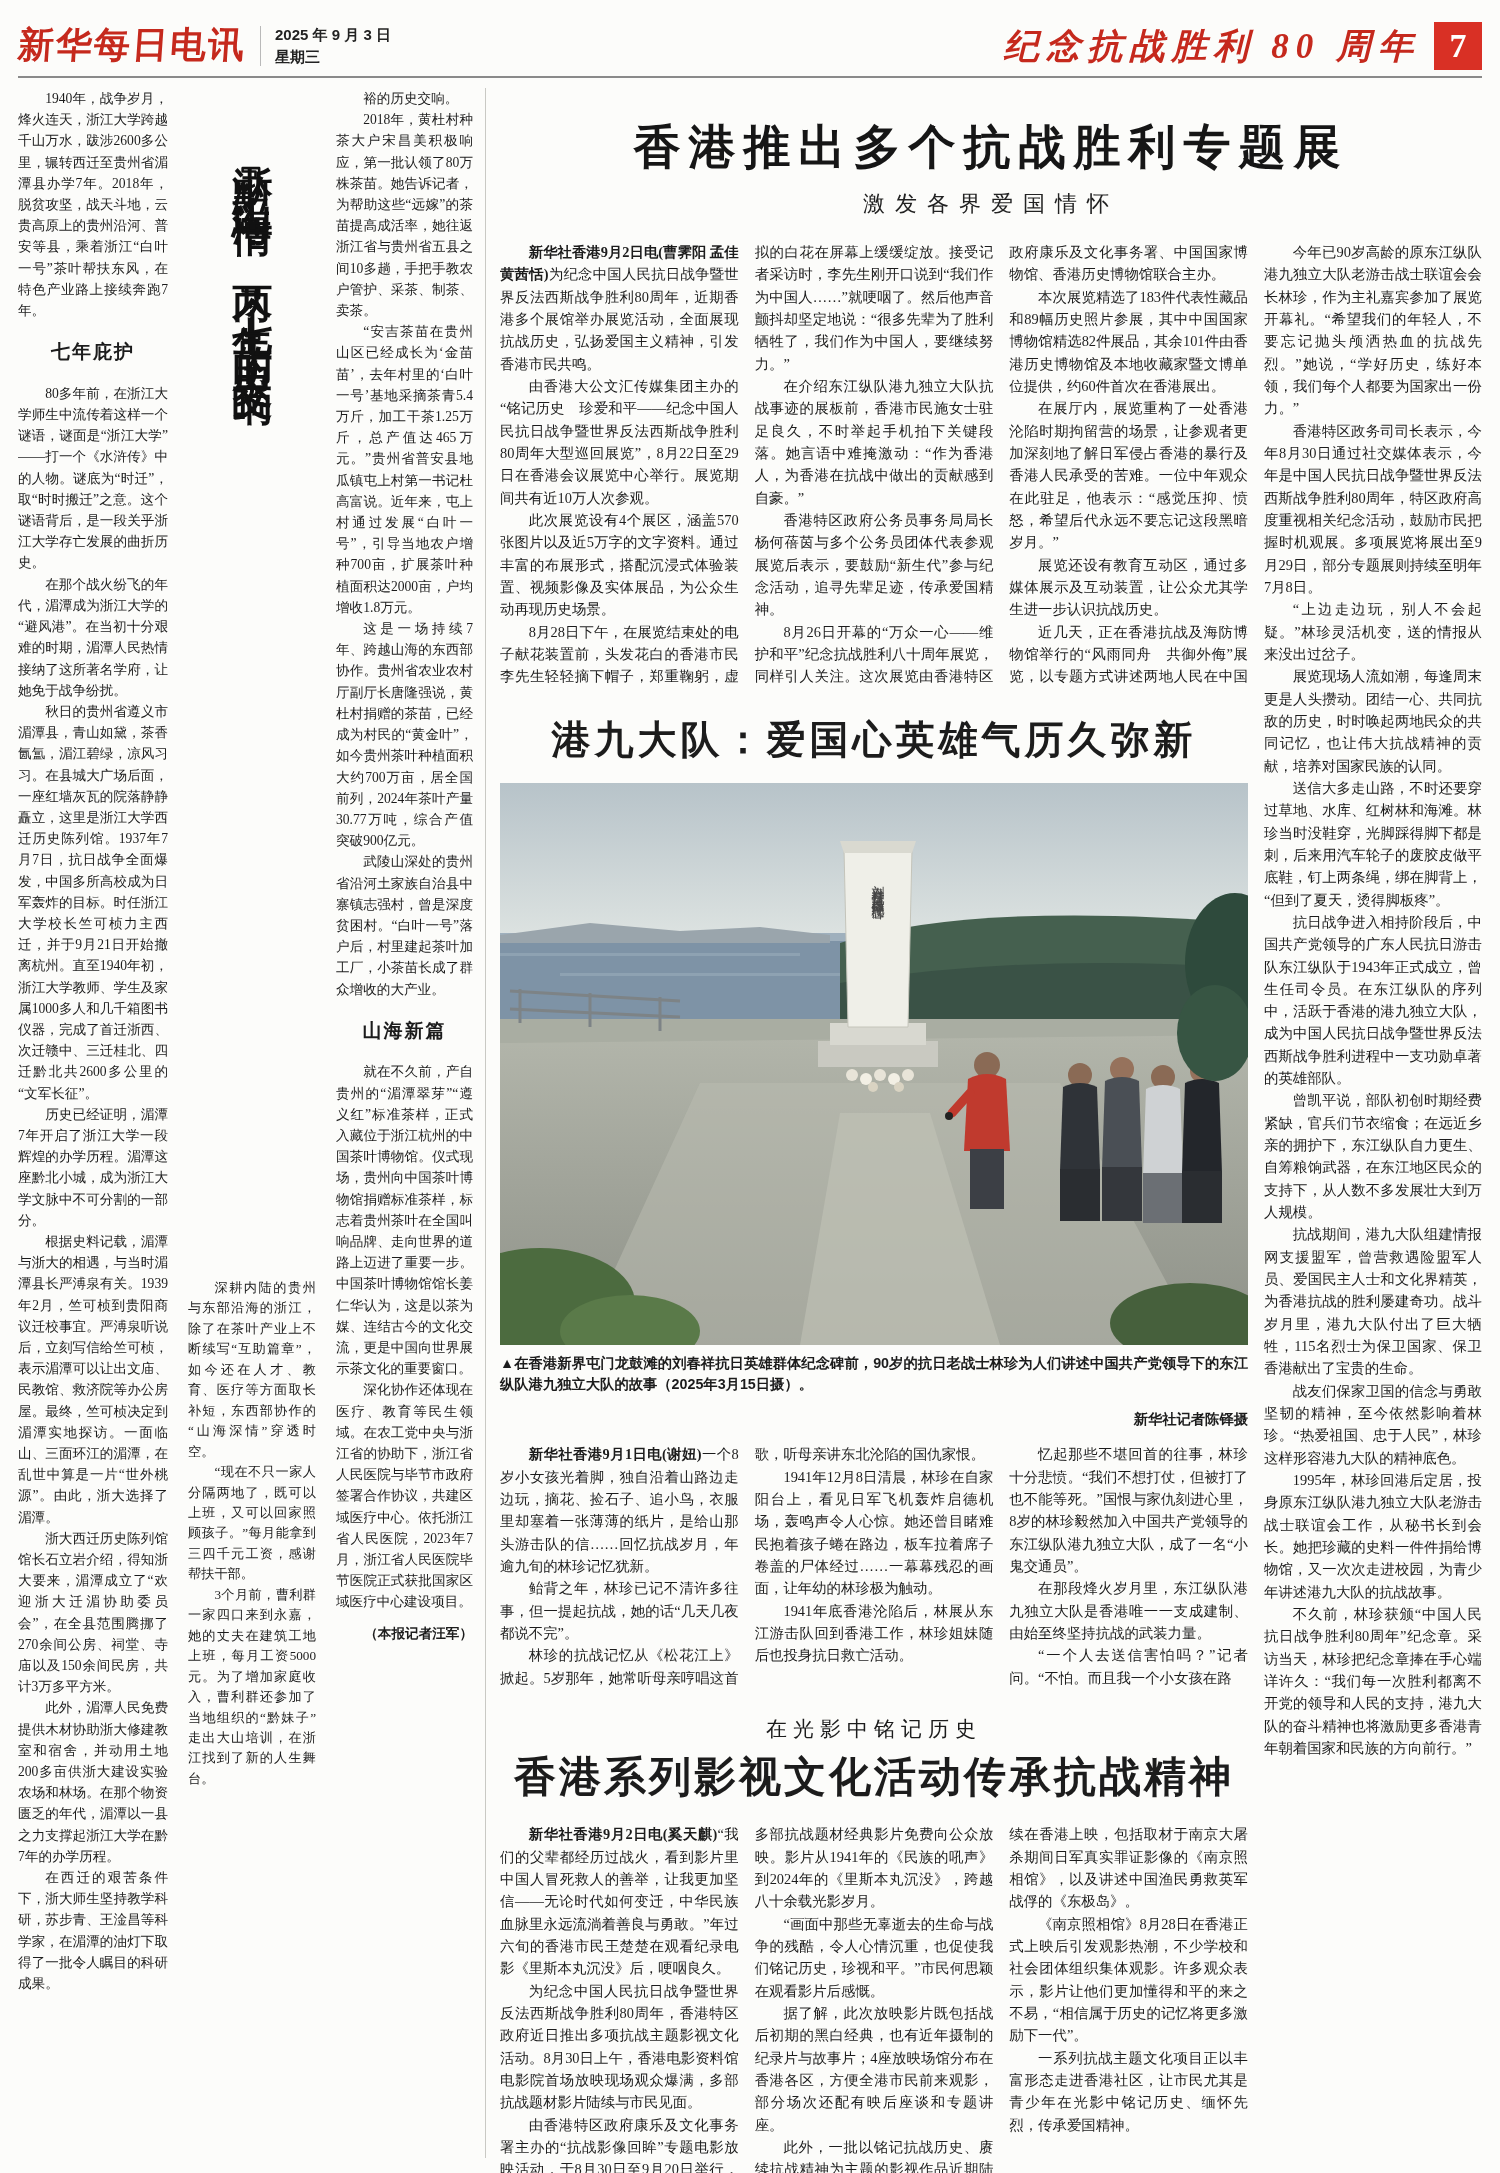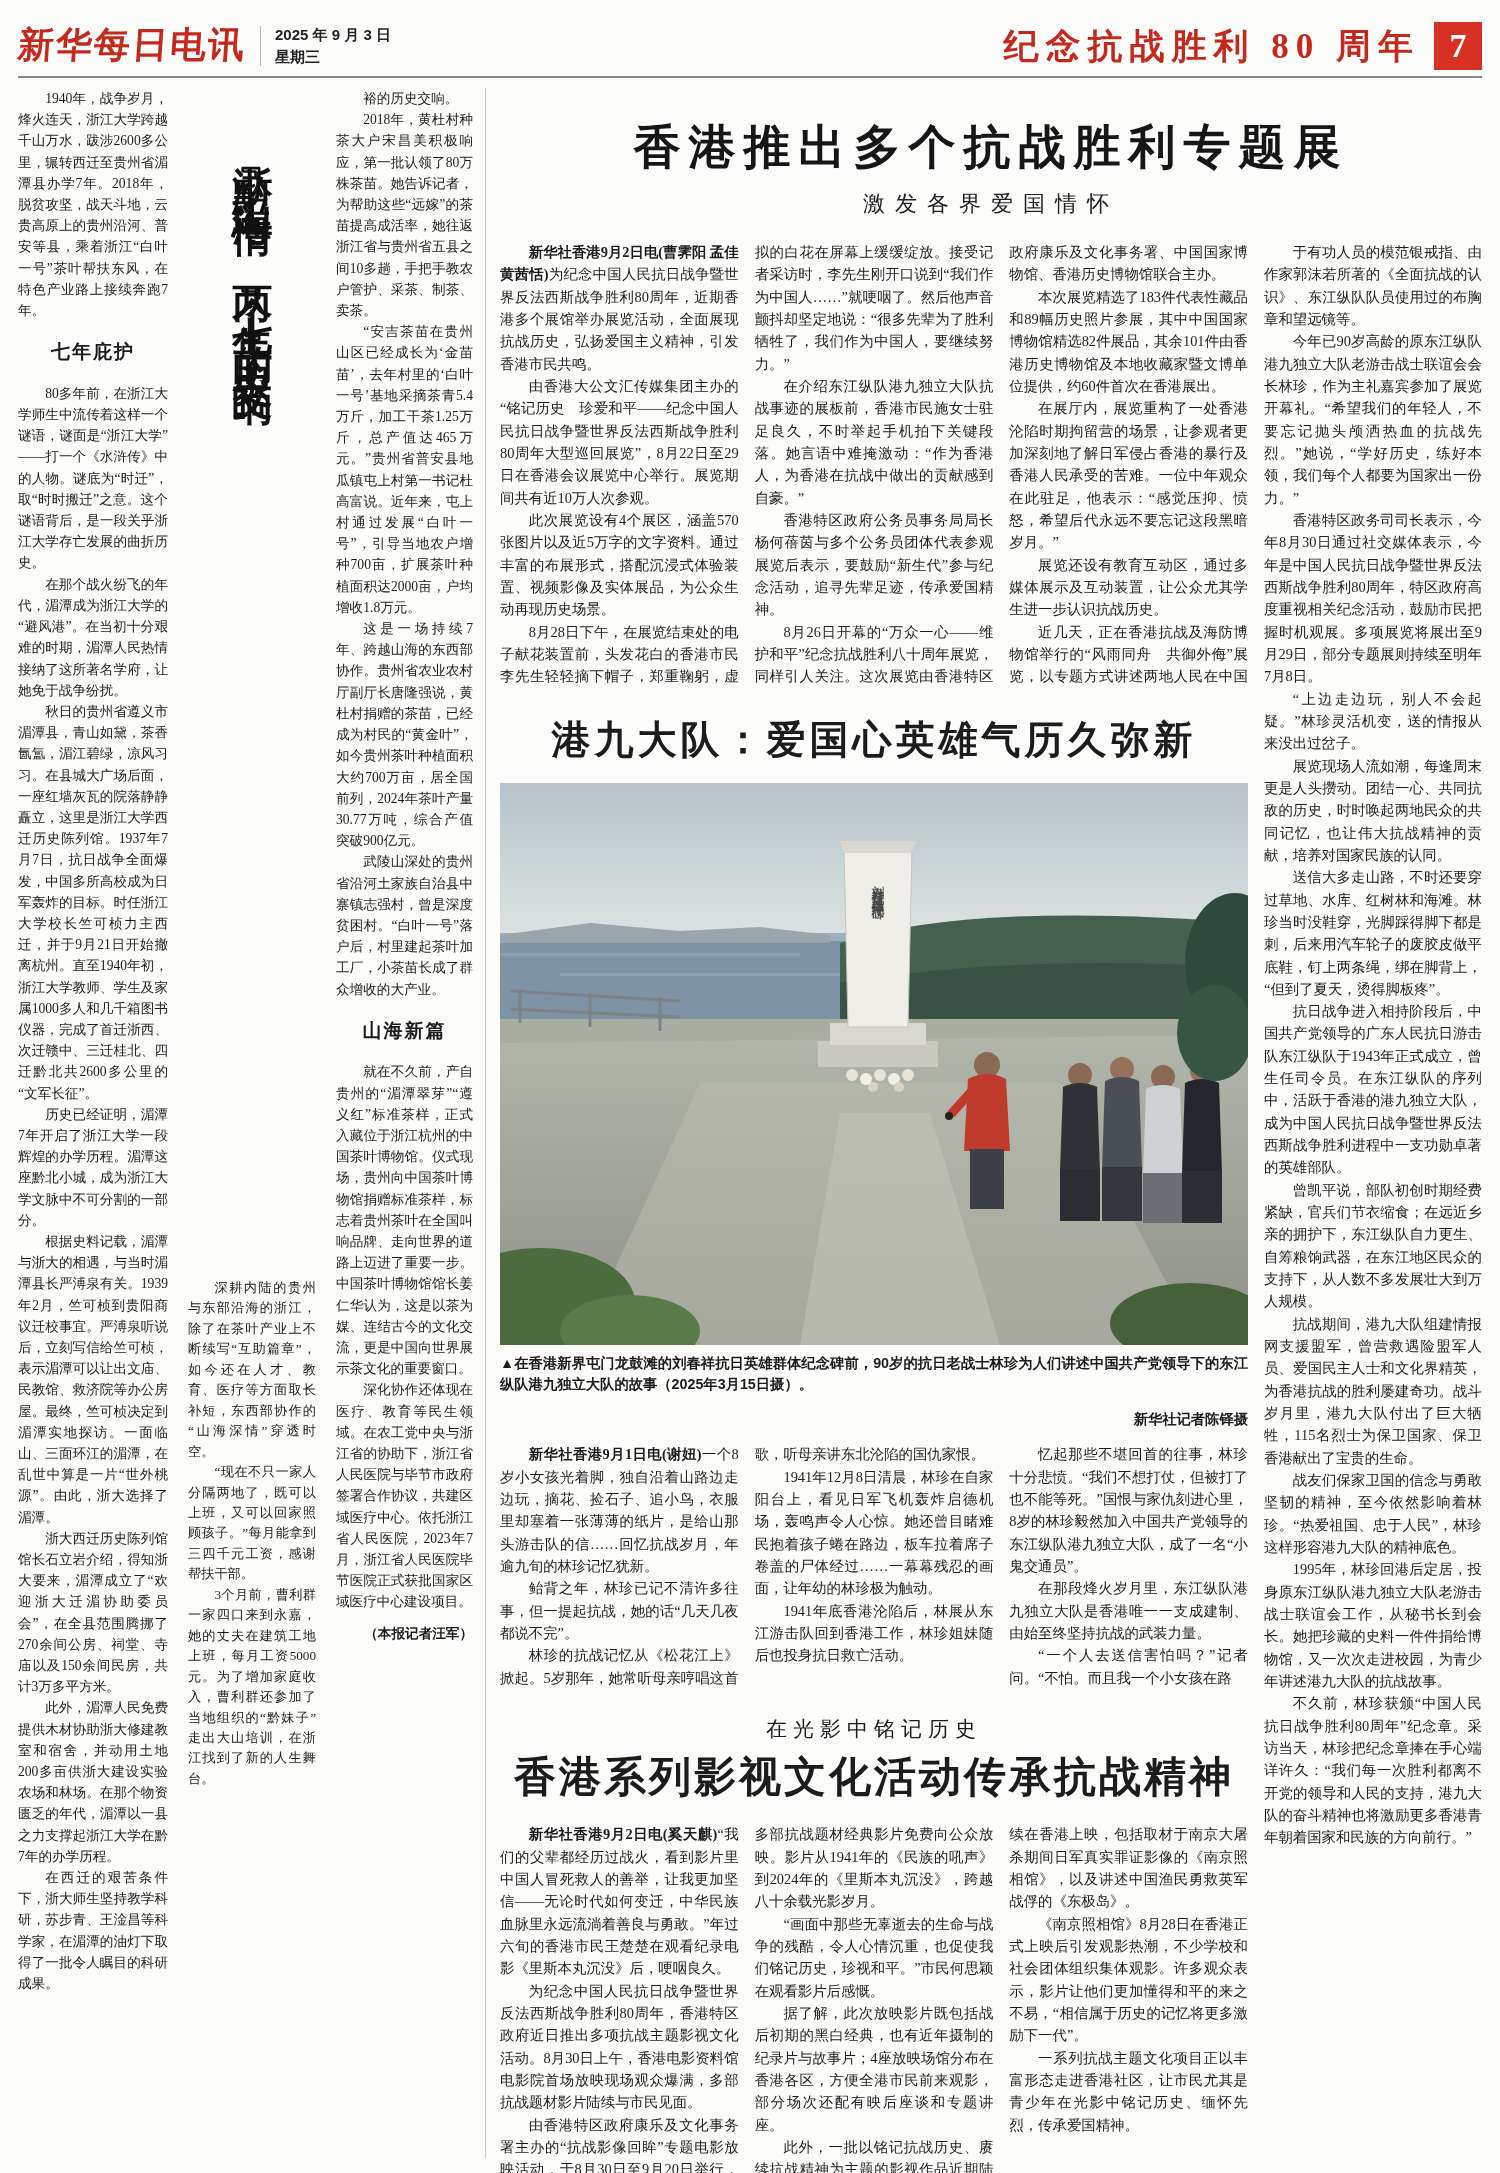--- a/index.html
+++ b/index.html
@@ -5,21 +5,21 @@
   html,body{margin:0;padding:0;background:#eef0ed;}
   .page{position:relative;width:1500px;height:2173px;background:#fcfcfa;margin:0 auto;
         font-family:"Liberation Serif","DejaVu Serif",serif;color:#1c1c1c;overflow:hidden;box-sizing:border-box;padding:8px 18px 10px 18px;}
   
   .hdr{display:flex;align-items:flex-end;justify-content:space-between;height:62px;border-bottom:2px solid #8a8a8a;padding-bottom:6px;}
   .hdr-left{display:flex;align-items:center;gap:14px;}
   .masthead{color:#c5291d;font-weight:bold;font-size:36px;letter-spacing:2px;transform:skewX(-4deg);white-space:nowrap;}
   .hdr-divider{width:1px;height:40px;background:#b9b9b9;}
   .hdr-date{font-family:"Liberation Sans","DejaVu Sans",sans-serif;font-size:15px;font-weight:bold;color:#222;line-height:1.45;}
   .hdr-right{display:flex;align-items:center;gap:14px;}
-  .edition-title{color:#c5291d;font-weight:bold;font-size:35px;letter-spacing:7px;white-space:nowrap;}
+  .edition-title{color:#c5291d;font-weight:bold;font-size:35px;letter-spacing:7px;white-space:nowrap;font-style:italic;}
   .page-num{width:48px;height:48px;background:#d93025;color:#fff;display:flex;align-items:center;justify-content:center;
             font-size:34px;font-weight:bold;font-family:"Liberation Serif",serif;}
   
   .content{display:flex;margin-top:10px;height:2070px;}
   .left-section{width:468px;display:flex;gap:20px;border-right:1px solid #c9c9c4;padding-right:12px;box-sizing:border-box;}
   .main-section{flex:1;padding-left:14px;box-sizing:border-box;}
   
   .lcol{font-size:13.6px;line-height:1.56;text-align:justify;overflow:hidden;}
   .lcol1{width:150px;}
   .lmid{width:128px;display:flex;flex-direction:column;align-items:center;}
@@ -248,21 +248,20 @@
                 <p class="para">据了解，此次放映影片既包括战后初期的黑白经典，也有近年摄制的纪录片与故事片；4座放映场馆分布在香港各区，方便全港市民前来观影，部分场次还配有映后座谈和专题讲座。</p>
                 <p class="para">此外，一批以铭记抗战历史、赓续抗战精神为主题的影视作品近期陆续在香港上映，包括取材于南京大屠杀期间日军真实罪证影像的《南京照相馆》，以及讲述中国渔民勇救英军战俘的《东极岛》。</p>
                 <p class="para">《南京照相馆》8月28日在香港正式上映后引发观影热潮，不少学校和社会团体组织集体观影。许多观众表示，影片让他们更加懂得和平的来之不易，“相信属于历史的记忆将更多激励下一代”。</p>
                 <p class="para">一系列抗战主题文化项目正以丰富形态走进香港社区，让市民尤其是青少年在光影中铭记历史、缅怀先烈，传承爱国精神。</p>
               </div>
           </div>
 
         </div>
 
         <div class="right-rail">
-            <p class="para">于有功人员的模范银戒指、由作家郭沫若所著的《全面抗战的认识》、东江纵队队员使用过的布胸章和望远镜等。</p>
             <p class="para">今年已90岁高龄的原东江纵队港九独立大队老游击战士联谊会会长林珍，作为主礼嘉宾参加了展览开幕礼。“希望我们的年轻人，不要忘记抛头颅洒热血的抗战先烈。”她说，“学好历史，练好本领，我们每个人都要为国家出一份力。”</p>
             <p class="para">香港特区政务司司长表示，今年8月30日通过社交媒体表示，今年是中国人民抗日战争暨世界反法西斯战争胜利80周年，特区政府高度重视相关纪念活动，鼓励市民把握时机观展。多项展览将展出至9月29日，部分专题展则持续至明年7月8日。</p>
             <p class="para">“上边走边玩，别人不会起疑。”林珍灵活机变，送的情报从来没出过岔子。</p>
             <p class="para">展览现场人流如潮，每逢周末更是人头攒动。团结一心、共同抗敌的历史，时时唤起两地民众的共同记忆，也让伟大抗战精神的贡献，培养对国家民族的认同。</p>
             <p class="para">送信大多走山路，不时还要穿过草地、水库、红树林和海滩。林珍当时没鞋穿，光脚踩得脚下都是刺，后来用汽车轮子的废胶皮做平底鞋，钉上两条绳，绑在脚背上，“但到了夏天，烫得脚板疼”。</p>
             <p class="para">抗日战争进入相持阶段后，中国共产党领导的广东人民抗日游击队东江纵队于1943年正式成立，曾生任司令员。在东江纵队的序列中，活跃于香港的港九独立大队，成为中国人民抗日战争暨世界反法西斯战争胜利进程中一支功勋卓著的英雄部队。</p>
             <p class="para">曾凯平说，部队初创时期经费紧缺，官兵们节衣缩食；在远近乡亲的拥护下，东江纵队自力更生、自筹粮饷武器，在东江地区民众的支持下，从人数不多发展壮大到万人规模。</p>
             <p class="para">抗战期间，港九大队组建情报网支援盟军，曾营救遇险盟军人员、爱国民主人士和文化界精英，为香港抗战的胜利屡建奇功。战斗岁月里，港九大队付出了巨大牺牲，115名烈士为保卫国家、保卫香港献出了宝贵的生命。</p>
             <p class="para">战友们保家卫国的信念与勇敢坚韧的精神，至今依然影响着林珍。“热爱祖国、忠于人民”，林珍这样形容港九大队的精神底色。</p>
             <p class="para">1995年，林珍回港后定居，投身原东江纵队港九独立大队老游击战士联谊会工作，从秘书长到会长。她把珍藏的史料一件件捐给博物馆，又一次次走进校园，为青少年讲述港九大队的抗战故事。</p>

